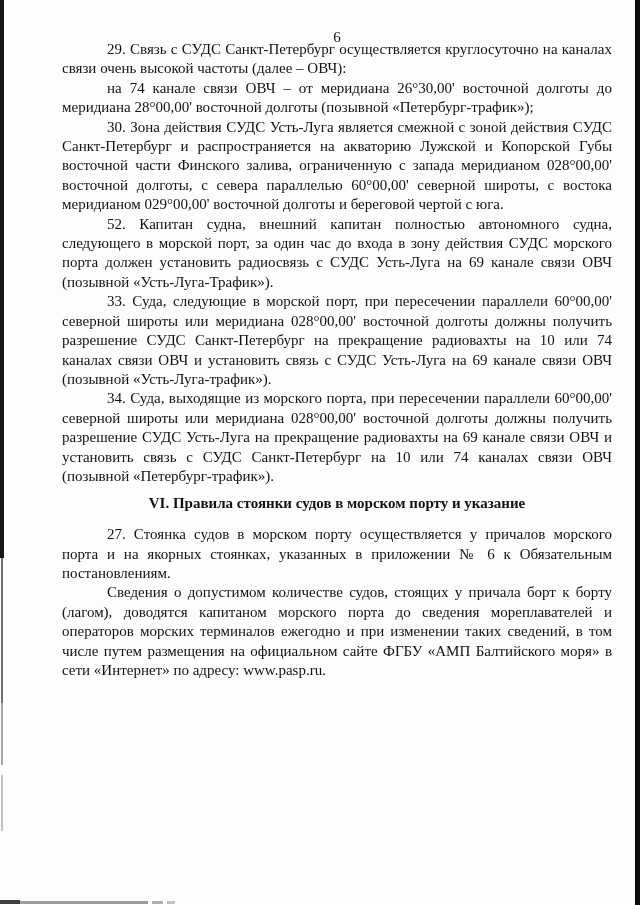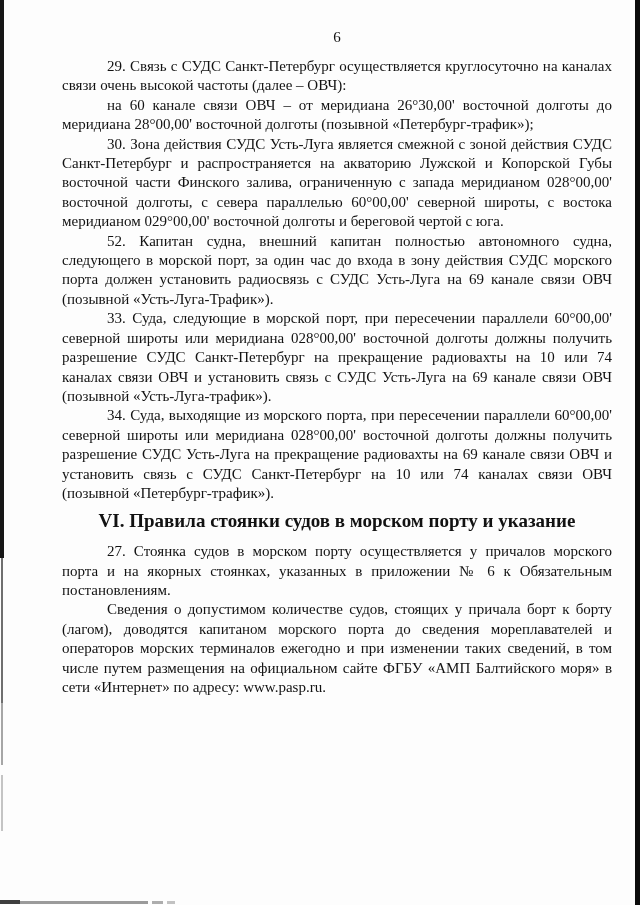--- a/index.html
+++ b/index.html
@@ -16,32 +16,32 @@
     color: #121212;
   }
   .page-number {
     position: absolute;
     top: 29px; left: 34px; width: 606px;
     text-align: center;
     font-size: 15px;
   }
   .text-col {
     position: absolute;
-    left: 62px; top: 57px; width: 550px;
+    left: 62px; top: 40px; width: 550px;
     font-size: 15px;
     line-height: 19.4px;
     text-align: justify;
   }
   .para {
     margin: 0;
     text-indent: 45px;
   }
   .section-heading {
     margin: 8px 0 11px 0;
-    font-size: 19px;
+    font-size: 15px;
     font-weight: bold;
     text-align: center;
     line-height: 19.8px;
   }
   .heading-line { display: block; }
 
   
   .edge-right {
     position: absolute; top: 0; right: 0;
     width: 5px; height: 905px;
@@ -58,21 +58,21 @@
 </style>
 </head>
 <body>
 
 <div class="page">
 
   <div class="page-number">6</div>
 
   <div class="text-col">
     <p class="para">29. Связь с СУДС Санкт-Петербург осуществляется круглосуточно на каналах связи очень высокой частоты (далее – ОВЧ):</p>
-    <p class="para">на 60 канале связи ОВЧ – от меридиана 26°30,00' восточной долготы до меридиана 28°00,00' восточной долготы (позывной «Петербург-трафик»);</p>
+    <p class="para">на 74 канале связи ОВЧ – от меридиана 26°30,00' восточной долготы до меридиана 28°00,00' восточной долготы (позывной «Петербург-трафик»);</p>
     <p class="para">30. Зона действия СУДС Усть-Луга является смежной с зоной действия СУДС Санкт-Петербург и распространяется на акваторию Лужской и Копорской Губы восточной части Финского залива, ограниченную с запада меридианом 028°00,00' восточной долготы, с севера параллелью 60°00,00' северной широты, с востока меридианом 029°00,00' восточной долготы и береговой чертой с юга.</p>
     <p class="para">52. Капитан судна, внешний капитан полностью автономного судна, следующего в морской порт, за один час до входа в зону действия СУДС морского порта должен установить радиосвязь с СУДС Усть-Луга на 69 канале связи ОВЧ (позывной «Усть-Луга-Трафик»).</p>
     <p class="para">33. Суда, следующие в морской порт, при пересечении параллели 60°00,00' северной широты или меридиана 028°00,00' восточной долготы должны получить разрешение СУДС Санкт-Петербург на прекращение радиовахты на 10 или 74 каналах связи ОВЧ и установить связь с СУДС Усть-Луга на 69 канале связи ОВЧ (позывной «Усть-Луга-трафик»).</p>
     <p class="para">34. Суда, выходящие из морского порта, при пересечении параллели 60°00,00' северной широты или меридиана 028°00,00' восточной долготы должны получить разрешение СУДС Усть-Луга на прекращение радиовахты на 69 канале связи ОВЧ и установить связь с СУДС Санкт-Петербург на 10 или 74 каналах связи ОВЧ (позывной «Петербург-трафик»).</p>
 
     <h2 class="section-heading">
       <span class="heading-line">VI. Правила стоянки судов в морском порту и указание</span>
     </h2>
 
     <p class="para">27. Стоянка судов в морском порту осуществляется у причалов морского порта и на якорных стоянках, указанных в приложении № 6 к Обязательным постановлениям.</p>

